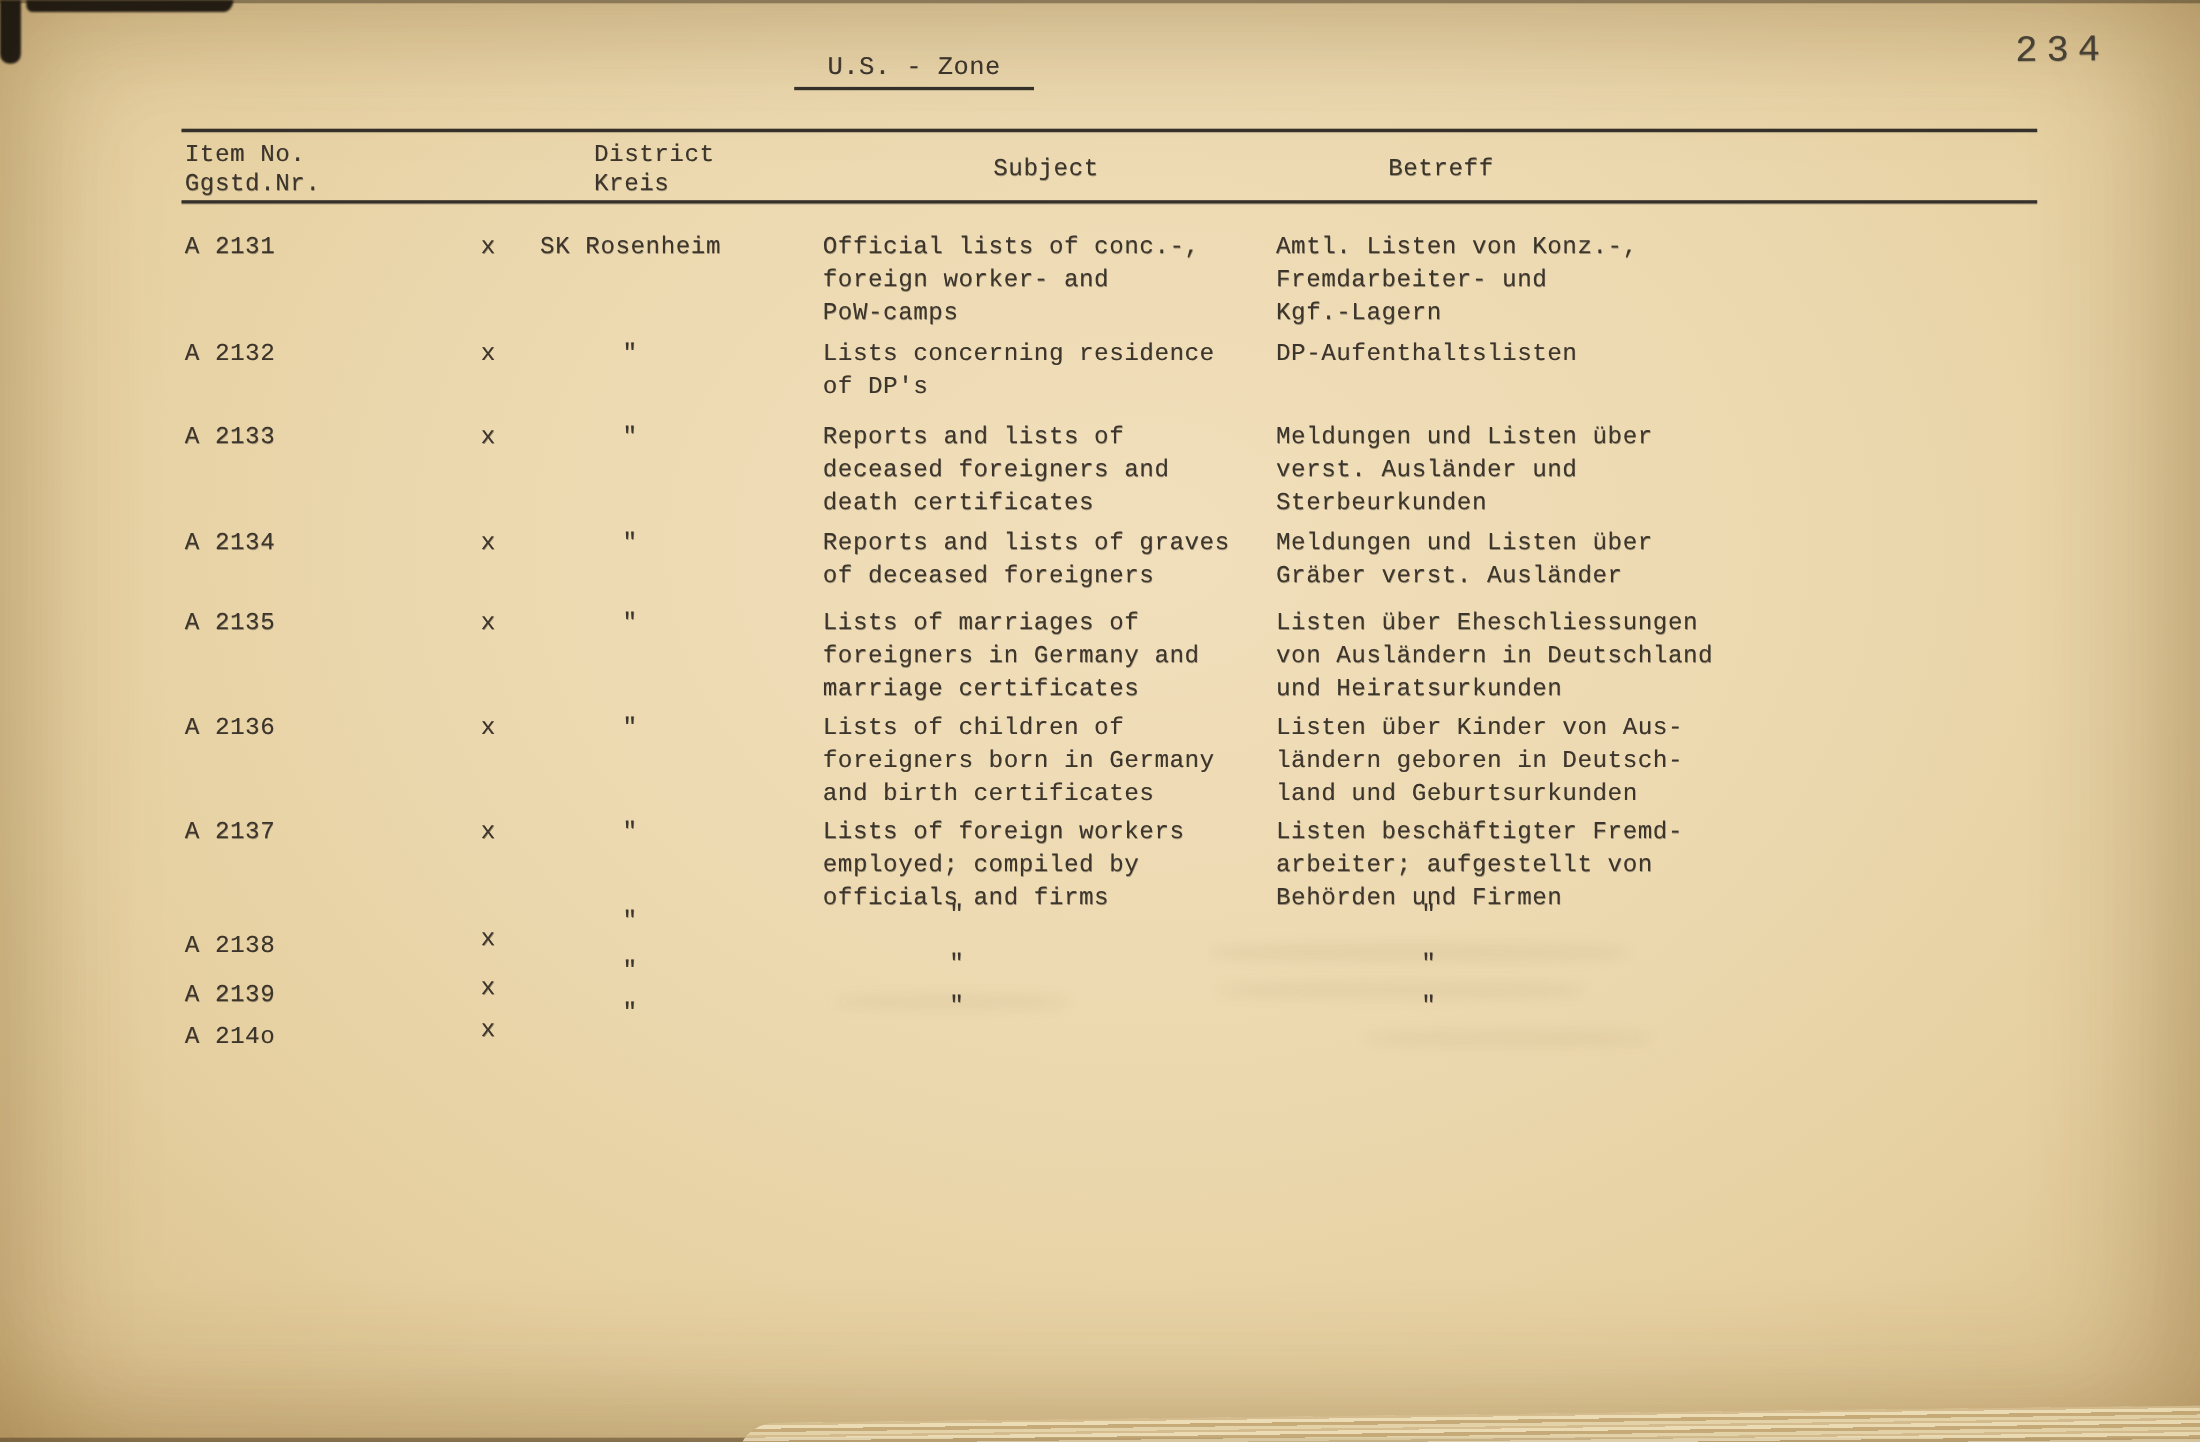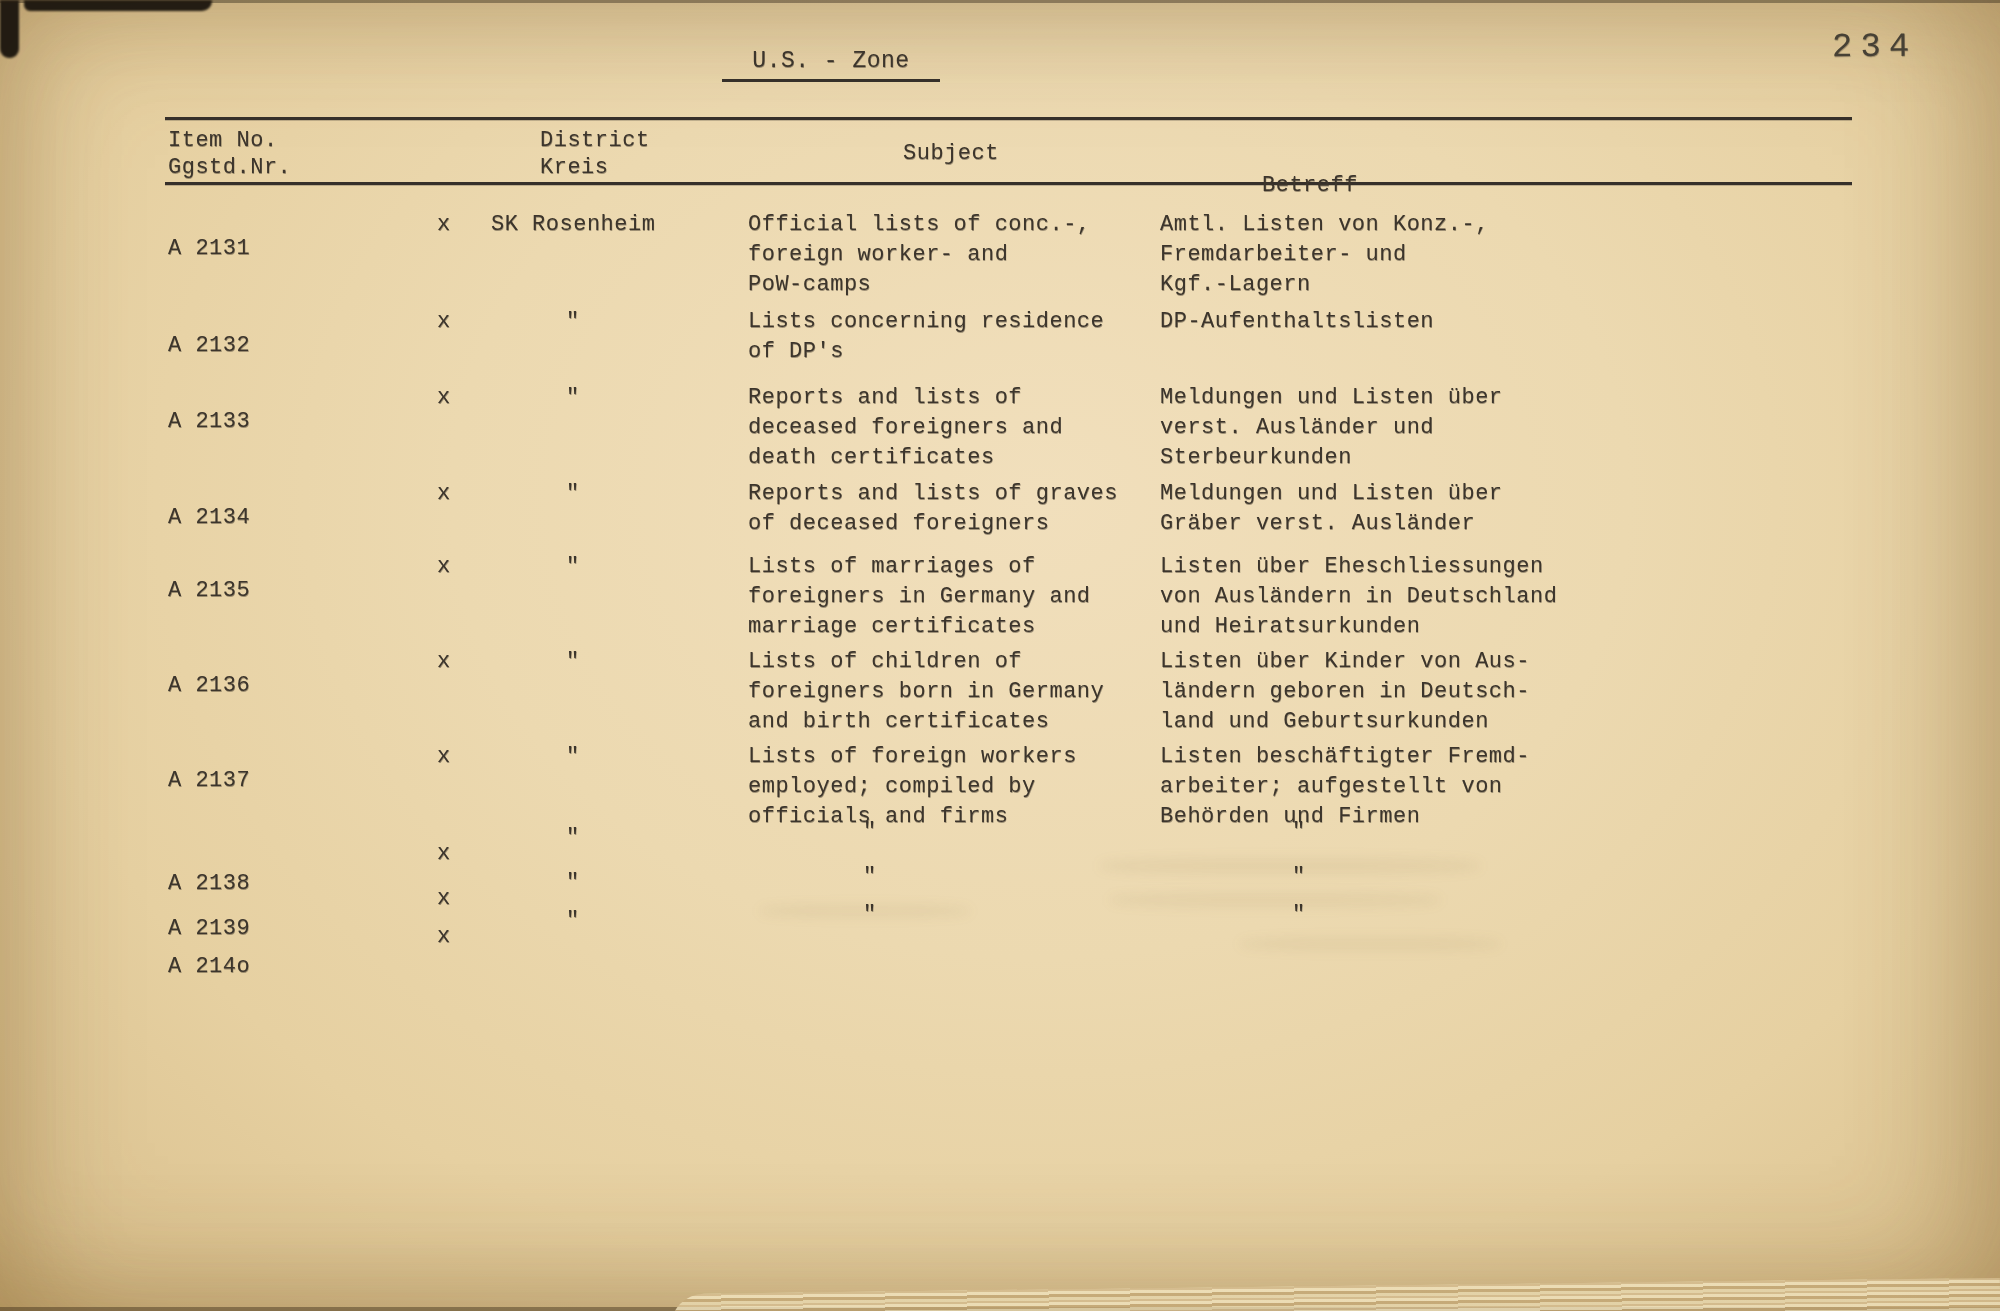--- a/index.html
+++ b/index.html
@@ -36,21 +36,21 @@
   .row{position:absolute;left:0;width:100%;height:0;}
   .rule{position:absolute;height:3px;background:#36302a;box-shadow:0 1px 0 rgba(54,48,42,.25);}
 
   .title1{position:absolute;left:722px;top:48px;width:218px;text-align:center;font-size:23px;
           border-bottom:3px solid #36302a;padding-bottom:5px;}
   .title2{position:absolute;left:706px;top:90px;width:250px;text-align:center;font-size:23px;}
   .pagenum{position:absolute;left:1832px;top:28px;font-size:34px;letter-spacing:8px;color:#474135;
            text-shadow:.5px .8px .8px rgba(60,50,40,.4);transform:rotate(-.5deg);}
 
   
-  .c-item{left:168px;margin-top:24px;}
+  .c-item{left:168px;}
   .c-folder{left:437px;}
   .c-district{left:491px;}
   .c-district2{left:566px;}
   .c-subject{left:748px;}
   .c-betreff{left:1160px;}
   .c-subject-ditto{left:863px;}
   .c-betreff-ditto{left:1292px;}
   .up6{top:-6px;}
   .up22{top:-22px;}
   .up28{top:-28px;}
@@ -75,21 +75,21 @@
   <div class="title1 ink">U.S. - Zone</div>
 
   <div class="rule" style="left:165px;top:117px;width:1687px;"></div>
   <div class="rule" style="left:165px;top:182px;width:1687px;"></div>
 
   <div class="hdr ink" style="left:168px;top:127px;">Item No.
 Ggstd.Nr.</div>
   <div class="hdr ink" style="left:540px;top:127px;">District
 Kreis</div>
   <div class="hdr ink" style="left:903px;top:140px;">Subject</div>
-  <div class="hdr ink" style="left:1262px;top:140px;margin-top:32px;">Betreff</div>
+  <div class="hdr ink" style="left:1262px;top:140px;">Betreff</div>
 
   <div class="row" style="top:210px">
     <span class="cell ink c-item">A  2131</span>
     <span class="cell ink c-folder">x</span>
     <span class="cell ink c-district">SK Rosenheim</span>
     <span class="cell ink c-subject">Official lists of conc.-,
 foreign worker- and
 PoW-camps</span>
     <span class="cell ink c-betreff">Amtl. Listen von Konz.-,
 Fremdarbeiter- und

